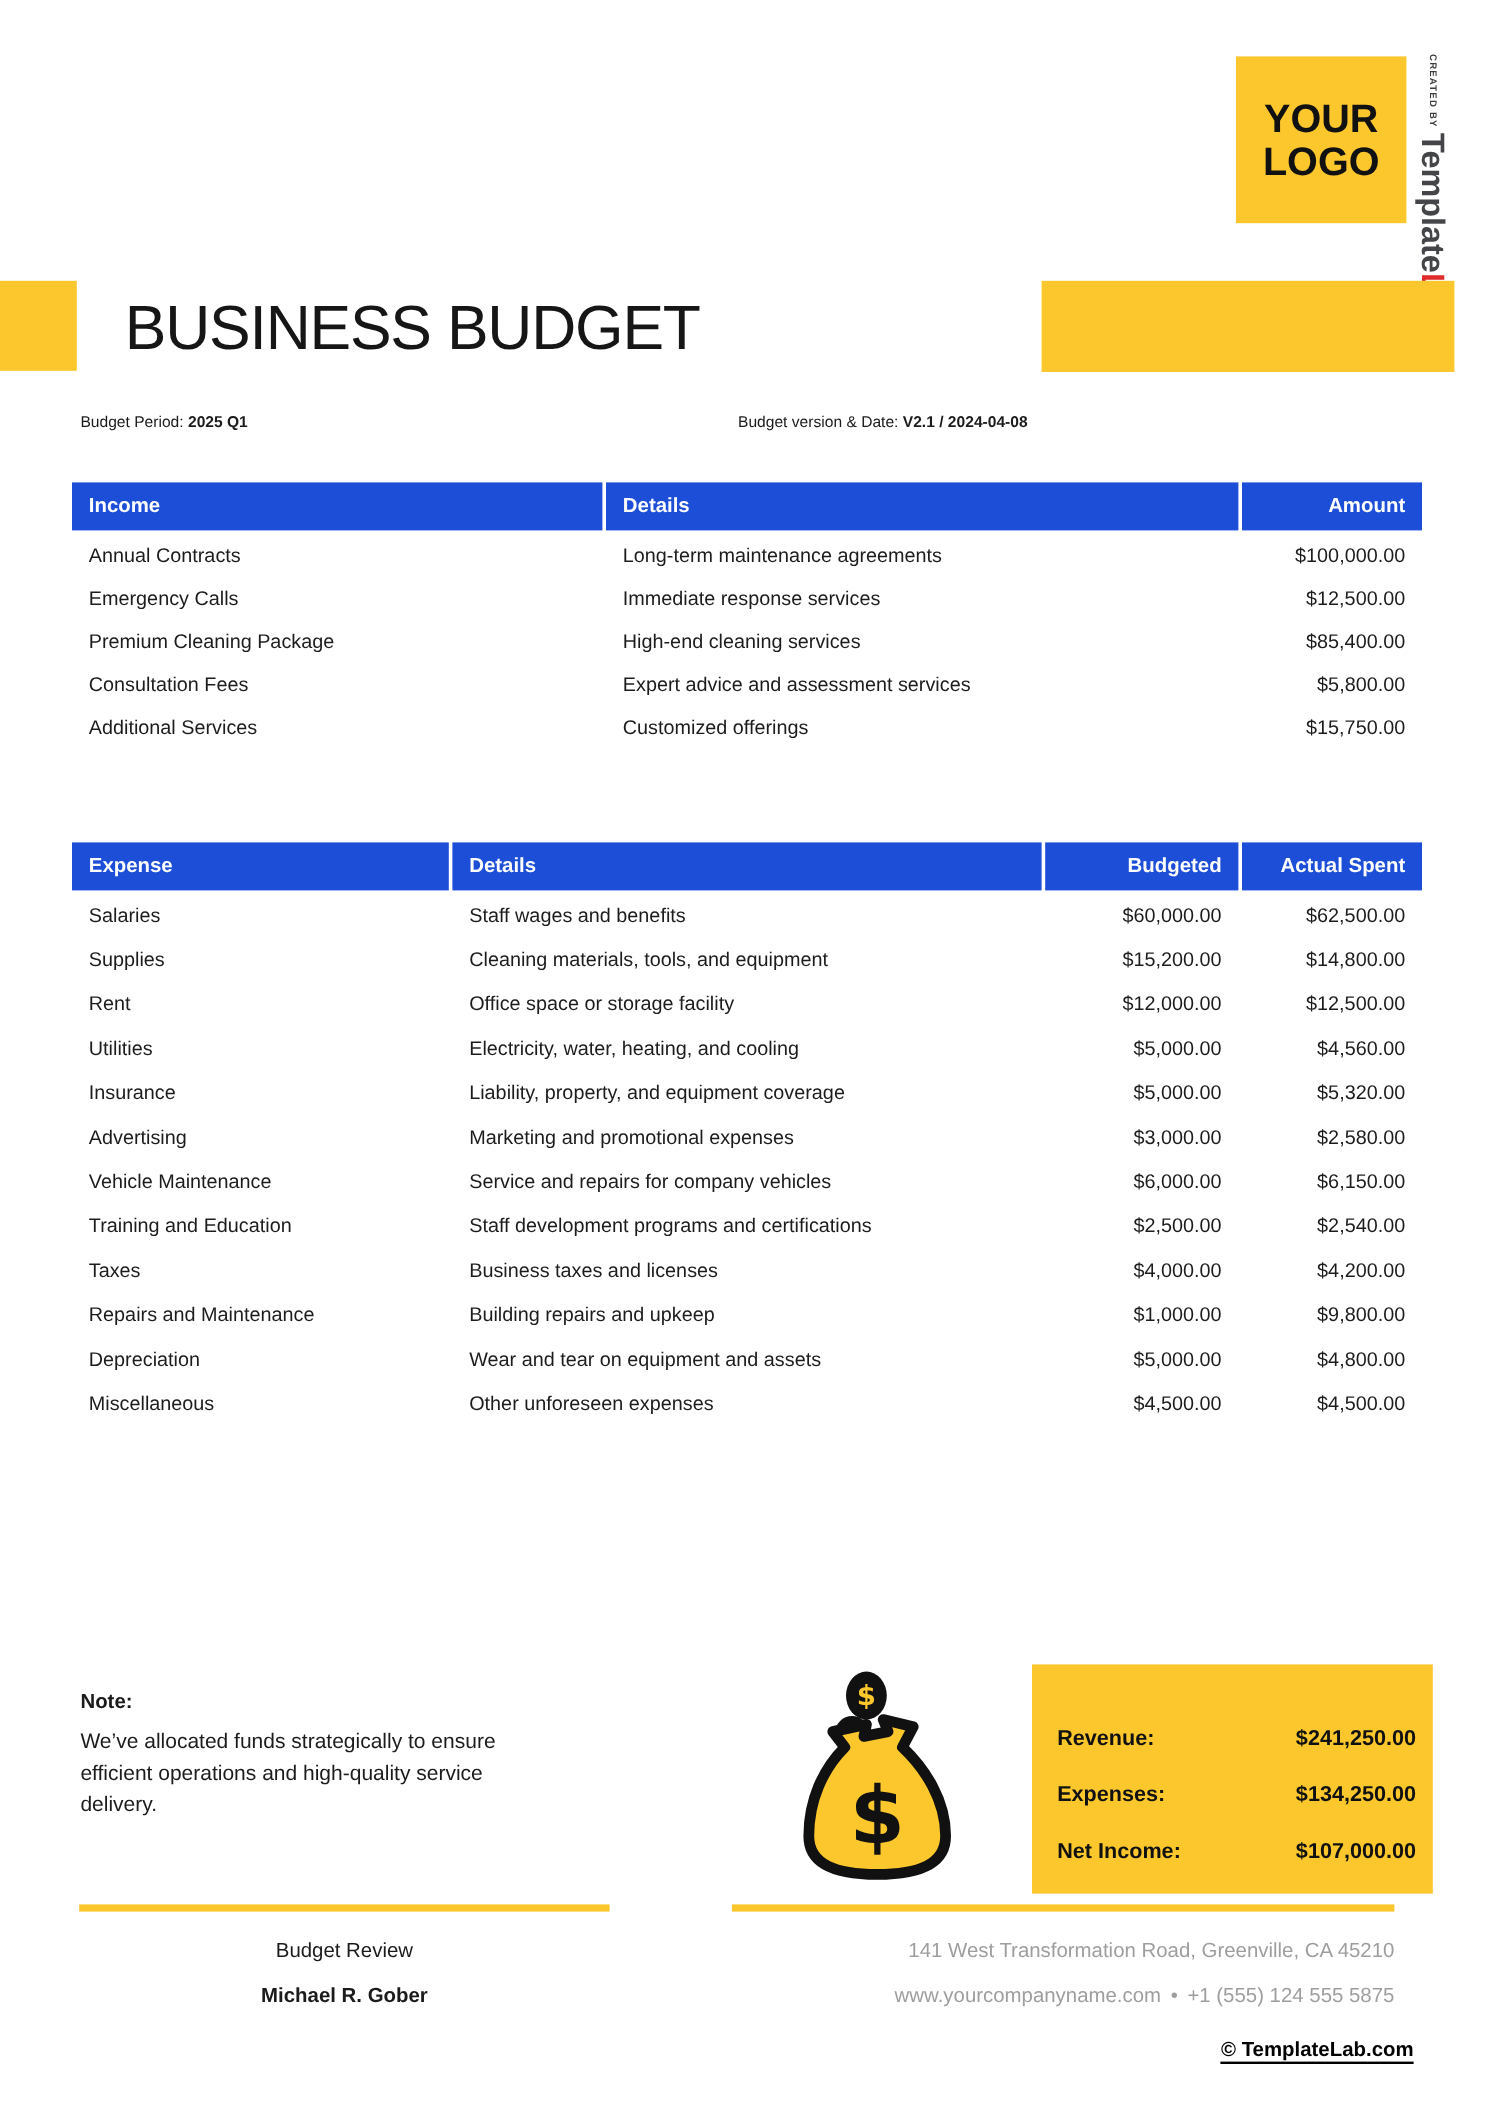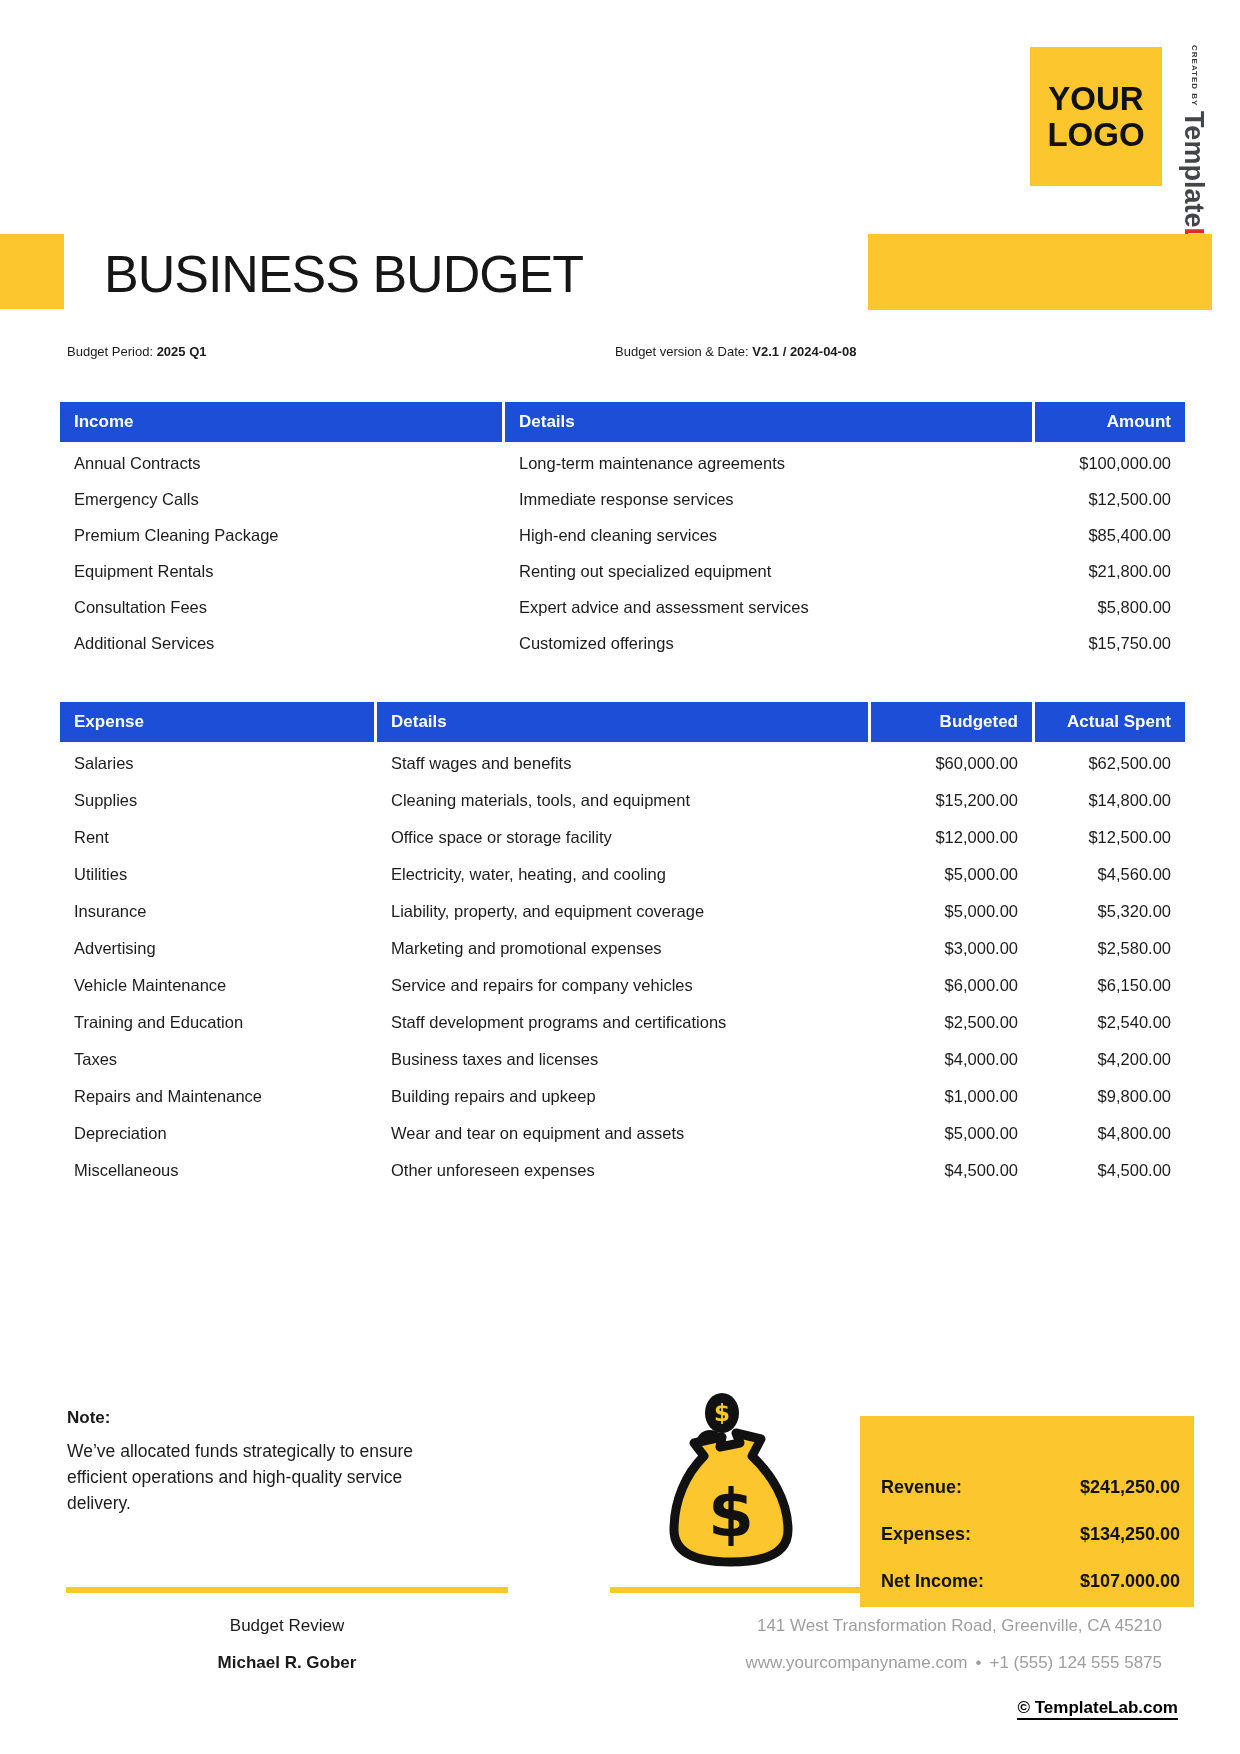--- a/index.html
+++ b/index.html
@@ -1,20 +1,20 @@
 <!DOCTYPE html>
 <html><head>
 <meta charset="utf-8">
 <style>
   html,body{margin:0;padding:0;background:#ffffff;}
   body{font-family:"Liberation Sans","DejaVu Sans",sans-serif;color:#1b1b1b;}
   .page{position:relative;width:1240px;height:1754px;background:#fff;overflow:hidden;}
 
   
-  .logo-box{position:absolute;left:1030px;top:47px;width:132px;height:139px;background:#FCC62D;
+  .logo-box{position:absolute;left:1030px;top:47px;width:142px;height:139px;background:#FCC62D;
     display:flex;flex-direction:column;align-items:center;justify-content:center;}
   .logo-box span{font-weight:800;font-size:33px;line-height:36px;letter-spacing:0px;color:#111;}
   .brand-vert{position:absolute;left:1178px;top:45px;height:440px;writing-mode:vertical-rl;
     font-weight:700;white-space:nowrap;}
   .credit-sm{font-size:8px;letter-spacing:1px;color:#3c3c3c;font-weight:700;}
   .brand-gray{font-size:27px;color:#444548;letter-spacing:0;}
   .brand-red{font-size:27px;color:#E02B2B;}
 
   
   .bar{position:absolute;background:#FCC62D;}
@@ -48,21 +48,21 @@
   
   .note{position:absolute;left:67px;top:1408px;width:390px;}
   .note-title{font-weight:700;font-size:17px;margin-bottom:10px;}
   .note-body{font-size:17.5px;line-height:26px;color:#1c1c1c;}
 
   
   .bag-wrap{position:absolute;left:658px;top:1390px;width:148px;height:180px;}
 
   
   .summary{position:absolute;left:860px;top:1387px;width:334px;height:191px;background:#FCC62D;
-    box-sizing:border-box;padding:48px 14px 0 16px;margin-top:29px;}
+    box-sizing:border-box;padding:38px 14px 0 16px;}
   .sum-row{display:flex;justify-content:space-between;align-items:center;height:47px;}
   .sum-label{font-weight:700;font-size:18px;color:#111;padding-left:5px;}
   .sum-value{font-weight:700;font-size:18px;color:#111;}
 
   
   .rule{position:absolute;top:1587px;height:6px;background:#FCC62D;}
   .rule-left{left:66px;width:442px;}
   .rule-right{left:610px;width:552px;}
   .foot-left{position:absolute;left:66px;width:442px;text-align:center;}
   .foot-right{position:absolute;left:610px;width:552px;text-align:right;}
@@ -111,25 +111,20 @@
         <div class="cell">Emergency Calls</div>
         <div class="cell">Immediate response services</div>
         <div class="cell right">$12,500.00</div>
       </div>
       <div class="trow trow-income">
         <div class="cell">Premium Cleaning Package</div>
         <div class="cell">High-end cleaning services</div>
         <div class="cell right">$85,400.00</div>
       </div>
       <div class="trow trow-income">
-        <div class="cell">Equipment Rentals</div>
-        <div class="cell">Renting out specialized equipment</div>
-        <div class="cell right">$21,800.00</div>
-      </div>
-      <div class="trow trow-income">
         <div class="cell">Consultation Fees</div>
         <div class="cell">Expert advice and assessment services</div>
         <div class="cell right">$5,800.00</div>
       </div>
       <div class="trow trow-income">
         <div class="cell">Additional Services</div>
         <div class="cell">Customized offerings</div>
         <div class="cell right">$15,750.00</div>
       </div>
     </div>

